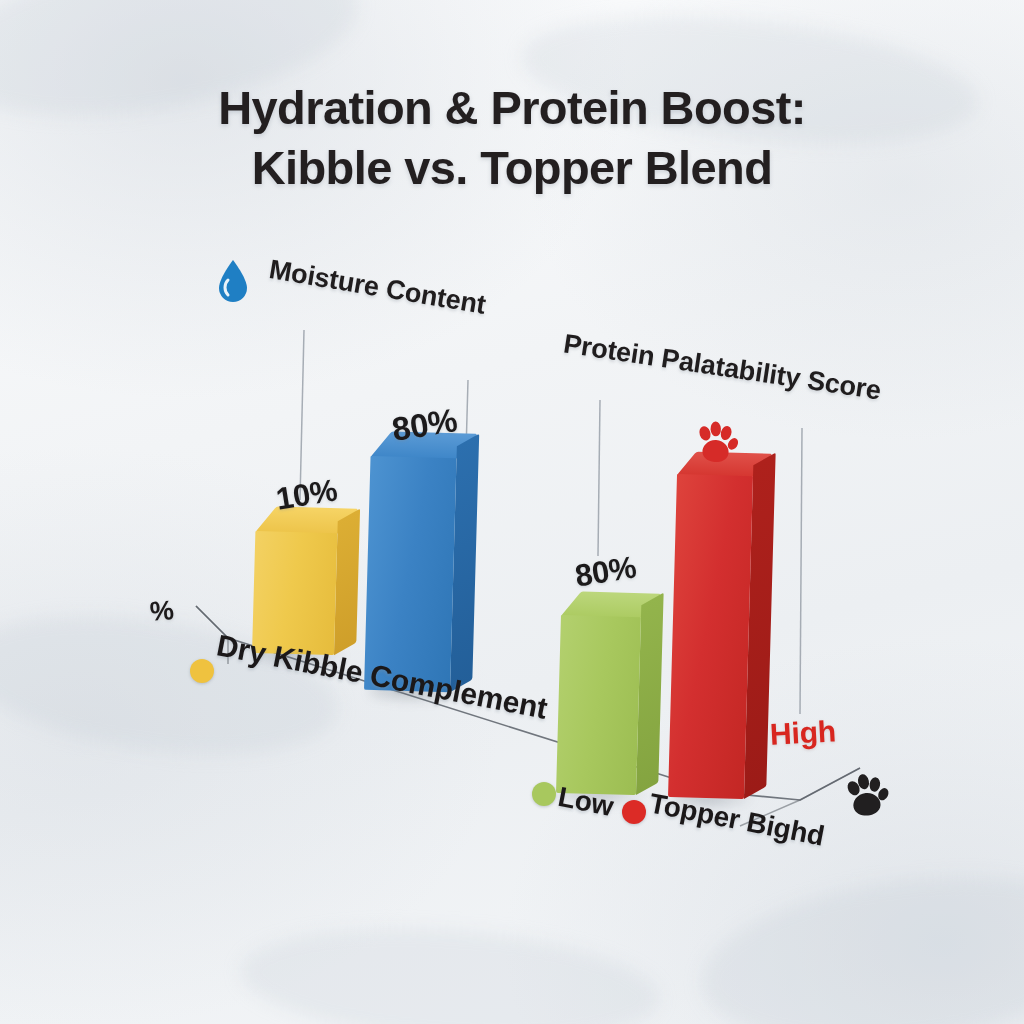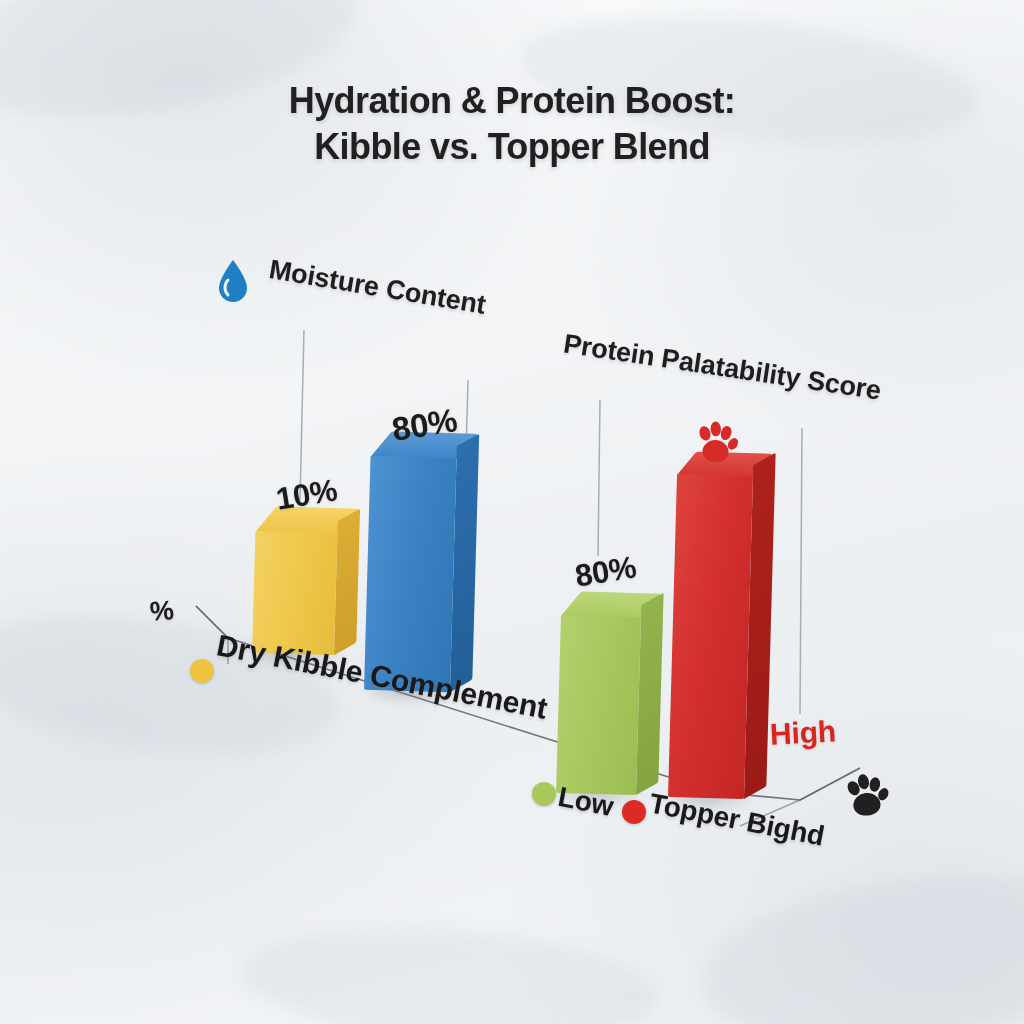--- a/index.html
+++ b/index.html
@@ -35,21 +35,21 @@
   }
 
   
   #title {
     position: absolute;
     left: 0; right: 0;
     top: 78px;
     text-align: center;
     color: #231f20;
     font-weight: bold;
-    font-size: 36px;
+    font-size: 47px;
     line-height: 1.28;
     letter-spacing: -0.6px;
     text-shadow: 0 2px 4px rgba(120,130,142,0.28);
     white-space: pre-line;
   }
 
   
   #floor { position: absolute; left: 0; top: 0; width: 1024px; height: 1024px; }
 
   

